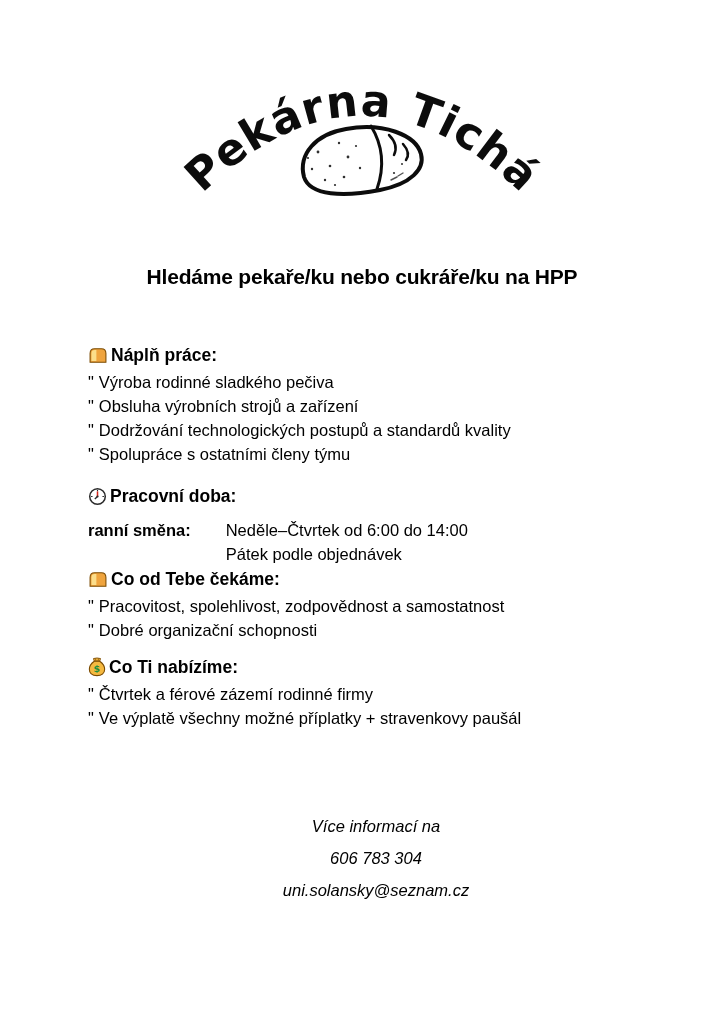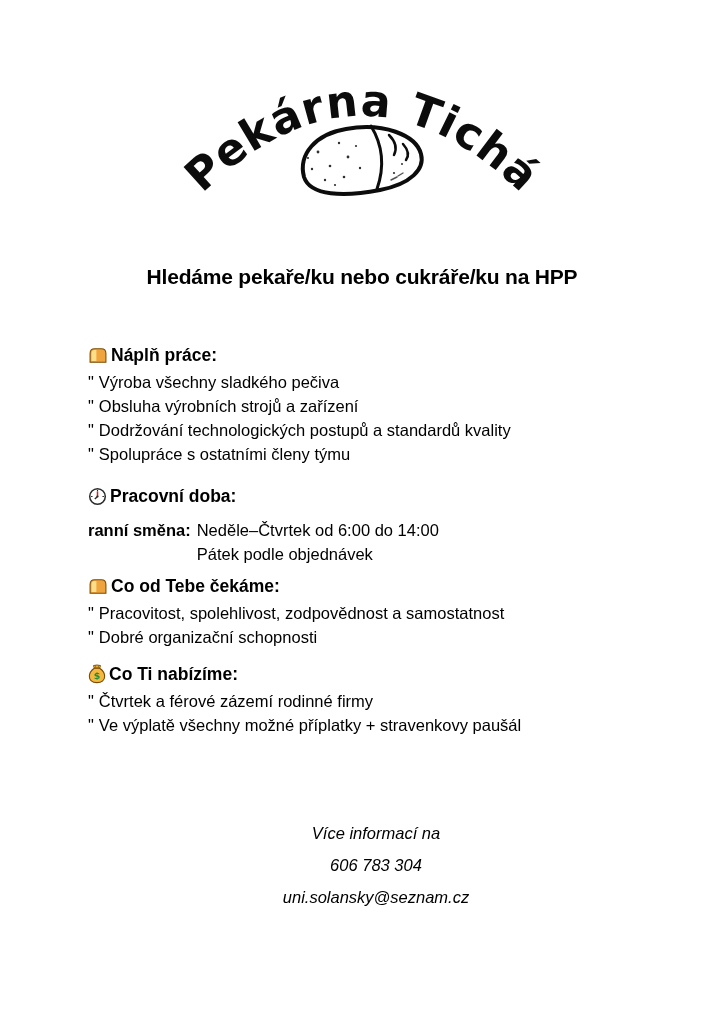--- a/index.html
+++ b/index.html
@@ -39,21 +39,21 @@
     font-weight: bold;
     line-height: 26px;
     letter-spacing: -0.2px;
   }
   .content {
     padding: 0 60px 0 88px;
   }
   .section { margin-top: 0; }
   .section.first { margin-top: 52px; }
   .section.s2 { margin-top: 17px; }
-  .section.s3 { margin-top: 7px; }
+  .section.s3 { }
   .section.s4 { margin-top: 12px; }
   .section-header {
     display: flex;
     align-items: center;
     gap: 3px;
     font-size: 17.5px;
     font-weight: bold;
     line-height: 26px;
     margin-bottom: 2px;
   }
@@ -66,20 +66,21 @@
   .item-list li {
     font-size: 16.5px;
     line-height: 24px;
   }
   .bullet { margin-right: 5px; }
   .schedule {
     display: flex;
     margin-top: 9px;
     font-size: 16.5px;
     line-height: 24px;
+    gap: 29px;
   }
   .schedule-label {
     font-weight: bold;
     margin-right: 6px;
     white-space: nowrap;
   }
   .schedule-lines div { line-height: 24px; }
   .footer {
     margin-top: 84px;
     text-align: center;
@@ -139,21 +140,21 @@
 
     <div class="section first">
       <div class="section-header">
         <svg width="20" height="17" viewBox="0 0 20 18">
           <path d="M1.6,7 Q1.6,1.8 6.4,1.8 L13.6,1.8 Q18.4,1.8 18.4,7 L18.4,16.2 L1.6,16.2 Z" fill="#EFA43E" stroke="#7a4a00" stroke-width="1.1"></path>
           <path d="M3.1,7 Q3.1,3.3 6.6,3.3 L8.3,3.3 L8.3,14.8 L3.1,14.8 Z" fill="#FBDE8B"></path>
         </svg>
         <span>Náplň práce:</span>
       </div>
       <ul class="item-list">
-        <li><span class="bullet">"</span><span>Výroba všechny sladkého pečiva</span></li>
+        <li><span class="bullet">"</span><span>Výroba rodinné sladkého pečiva</span></li>
         <li><span class="bullet">"</span><span>Obsluha výrobních strojů a zařízení</span></li>
         <li><span class="bullet">"</span><span>Dodržování technologických postupů a standardů kvality</span></li>
         <li><span class="bullet">"</span><span>Spolupráce s ostatními členy týmu</span></li>
       </ul>
     </div>
 
     <div class="section s2">
       <div class="section-header">
         <svg width="19" height="19" viewBox="0 0 20 20">
           <circle cx="10" cy="10" r="8.2" fill="#ffffff" stroke="#2b2b2b" stroke-width="1.6"></circle>

